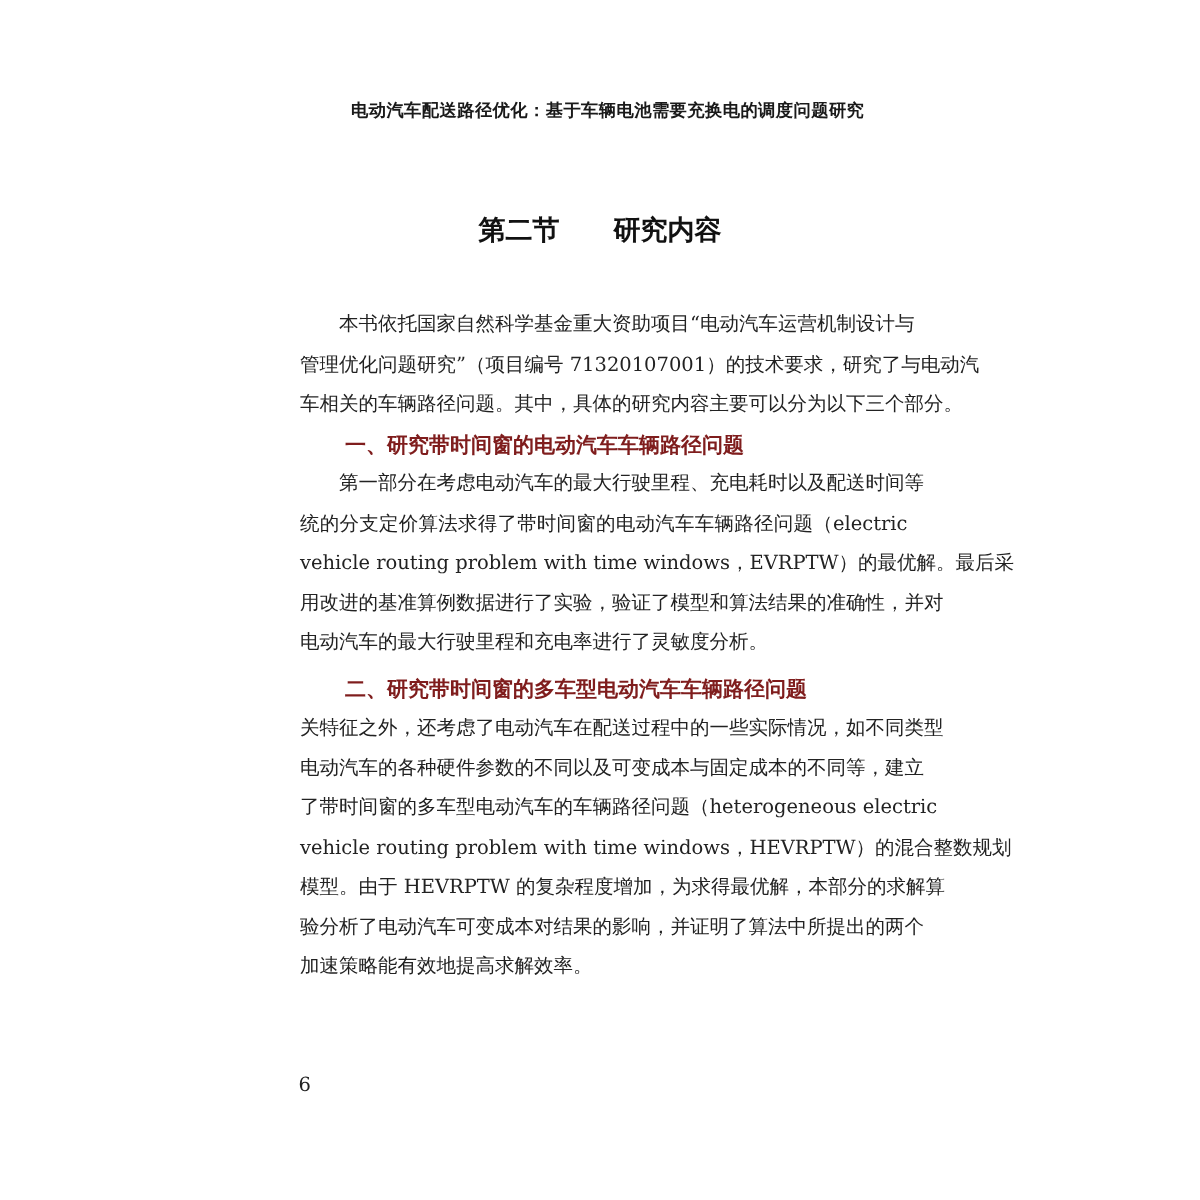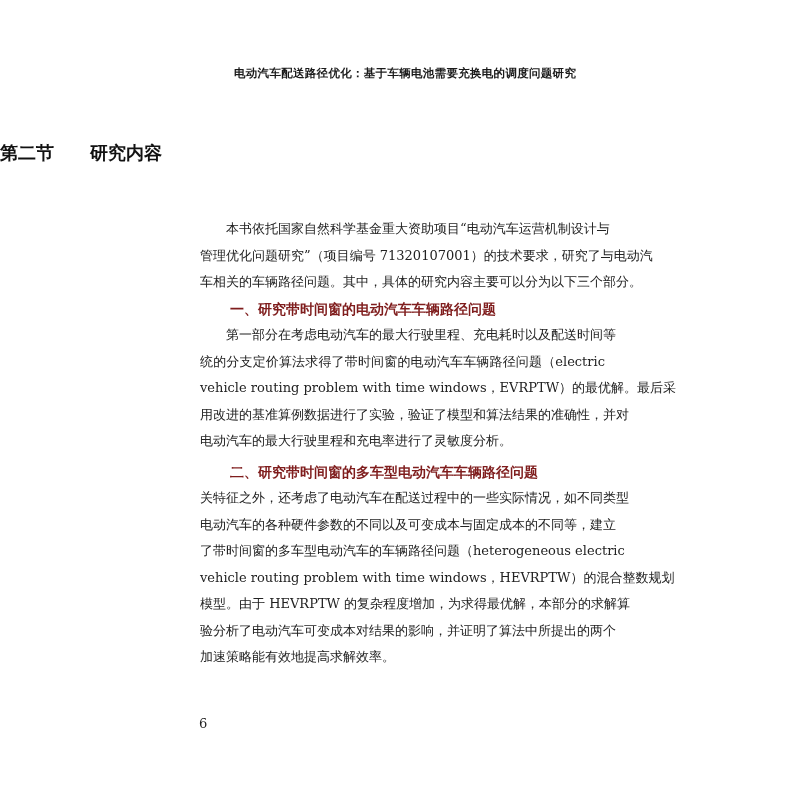--- a/index.html
+++ b/index.html
@@ -3,27 +3,27 @@
 <meta charset="utf-8">
 <style>
   html, body { margin: 0; padding: 0; background: #ffffff; }
   body { width: 800px; height: 800px; position: relative; overflow: hidden; color: #1a1a1a; }
   .running-head {
     position: absolute; left: 200px; top: 66px;
     font-family: "DejaVu Sans", sans-serif; font-size: 11.5px; font-weight: bold;
     letter-spacing: 0.3px; color: #1a1a1a; white-space: nowrap; margin-left: 34px;
   }
   .section-title {
-    position: absolute; left: 0; width: 800px; top: 141px; text-align: left;
+    position: absolute; left: 0; width: 800px; top: 141px; text-align: center;
     font-family: "DejaVu Sans", sans-serif; font-size: 18px; font-weight: bold; color: #111;
     white-space: pre;
   }
   .body-text {
     position: absolute; left: 200px; width: 405px;
-    font-family: "DejaVu Serif", serif; font-size: 13px; color: #222; margin-top: 12px;
+    font-family: "DejaVu Serif", serif; font-size: 13px; color: #222;
   }
   .line { height: 26.5px; line-height: 26.5px; white-space: nowrap; text-align: justify; text-align-last: justify; overflow: visible; }
   .line.last { text-align-last: left; }
   .line.indent { padding-left: 26px; }
   .heading {
     height: 26.5px; line-height: 26.5px; white-space: nowrap;
     font-family: "DejaVu Serif", serif; font-weight: bold; font-size: 14px; color: #7f1d1d;
     padding-left: 30px;
   }
   .page-number {

